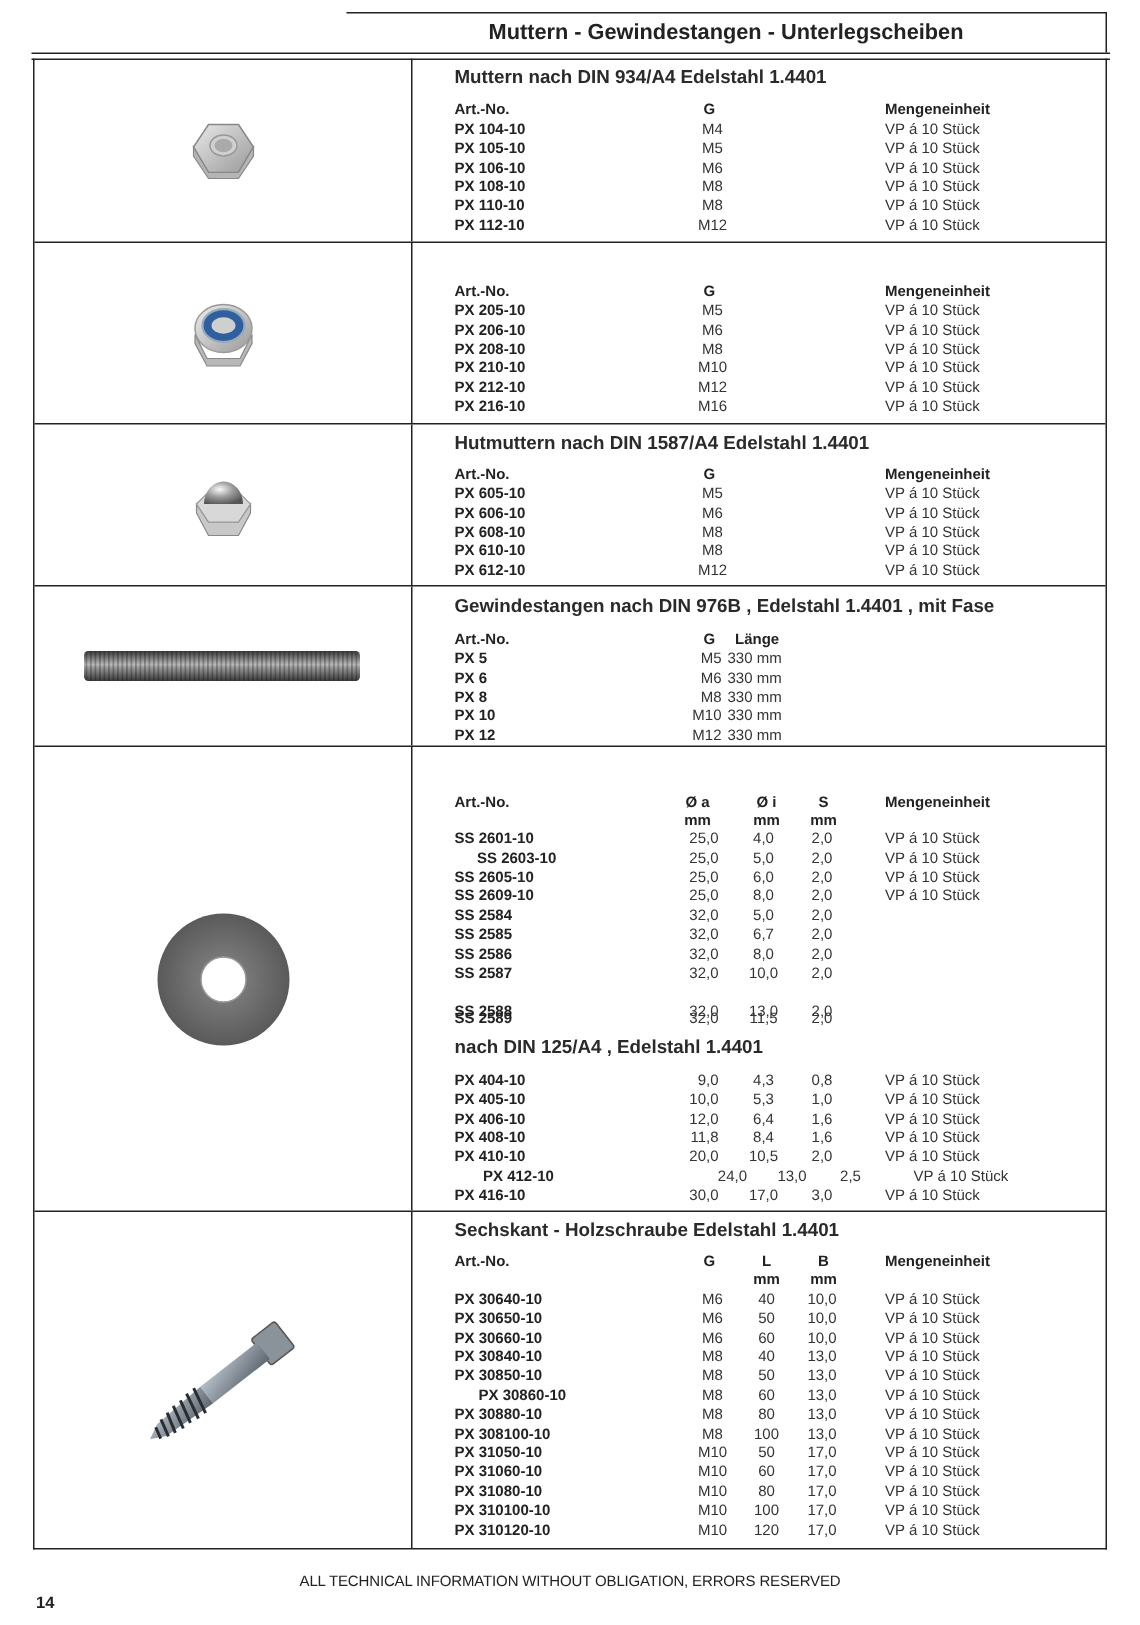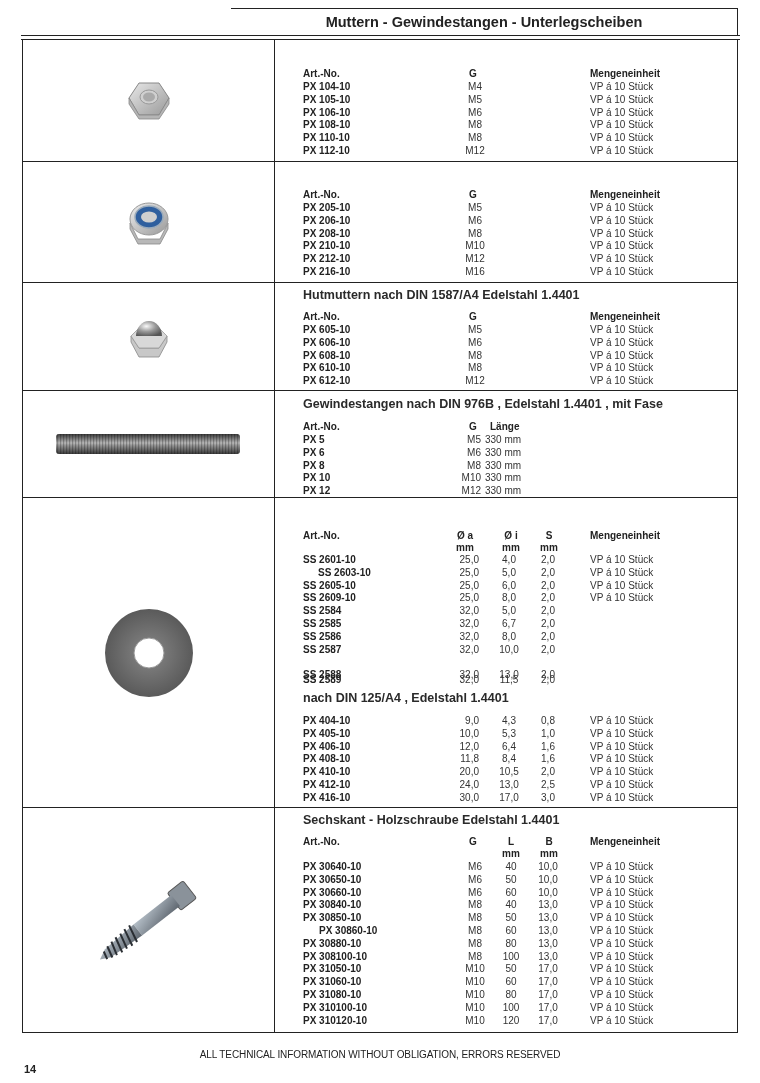--- a/index.html
+++ b/index.html
@@ -51,20 +51,21 @@
               <stop offset="1" stop-color="#9a9a9a"></stop>
             </linearGradient>
           </defs>
         <polygon points="13,6 33,6 43,21 33,38 13,38 3,21" fill="url(#g1)" stroke="#888" stroke-width="1"></polygon>
         <polygon points="3,21 13,38 33,38 43,21 43,27 33,42 13,42 3,27" fill="#b5b5b5" stroke="#888" stroke-width="0.8"></polygon>
         <ellipse cx="23" cy="20" rx="9" ry="7" fill="#d0d0d0" stroke="#999"></ellipse>
         <ellipse cx="23" cy="20" rx="6" ry="4.5" fill="#aaa"></ellipse>
       </svg>
     </div>
     <div class="info-cell">
+      <div class="sec-title" style="top:5px;">Muttern nach DIN 934/A4 Edelstahl 1.4401</div>
       <div class="line" style="top:28px;">
         <span class="c-art">Art.-No.</span>
         <span class="c-hdr" style="left:166px;">G</span>
         <span class="c-hdr" style="left:287px;">Mengeneinheit</span>
       </div>
       <div id="rows-hex">
           <div class="line" style="top: 41px;">
             <span class="c-art" style="left: 0px;">PX 104-10</span>
             <span style="left: 154px; width: 36px; text-align: center;">M4</span>
             <span style="left: 287px;">VP á 10 Stück</span>
@@ -389,21 +390,21 @@
             <span style="left: 232px; width: 26px; text-align: center;">1,6</span>
             <span style="left: 287px;">VP á 10 Stück</span>
           </div>
           <div class="line" style="top: 267.2px;">
             <span class="c-art" style="left: 0px;">PX 410-10</span>
             <span style="left: 148px; width: 28px; text-align: right;">20,0</span>
             <span style="left: 192px; width: 28px; text-align: center;">10,5</span>
             <span style="left: 232px; width: 26px; text-align: center;">2,0</span>
             <span style="left: 287px;">VP á 10 Stück</span>
           </div>
-          <div class="line" style="top: 280px;">
+          <div class="line" style="top: 280px; margin-left: 19px;">
             <span class="c-art" style="left: 0px;">PX 412-10</span>
             <span style="left: 148px; width: 28px; text-align: right;">24,0</span>
             <span style="left: 192px; width: 28px; text-align: center;">13,0</span>
             <span style="left: 232px; width: 26px; text-align: center;">2,5</span>
             <span style="left: 287px;">VP á 10 Stück</span>
           </div>
           <div class="line" style="top: 292.8px;">
             <span class="c-art" style="left: 0px;">PX 416-10</span>
             <span style="left: 148px; width: 28px; text-align: right;">30,0</span>
             <span style="left: 192px; width: 28px; text-align: center;">17,0</span>

